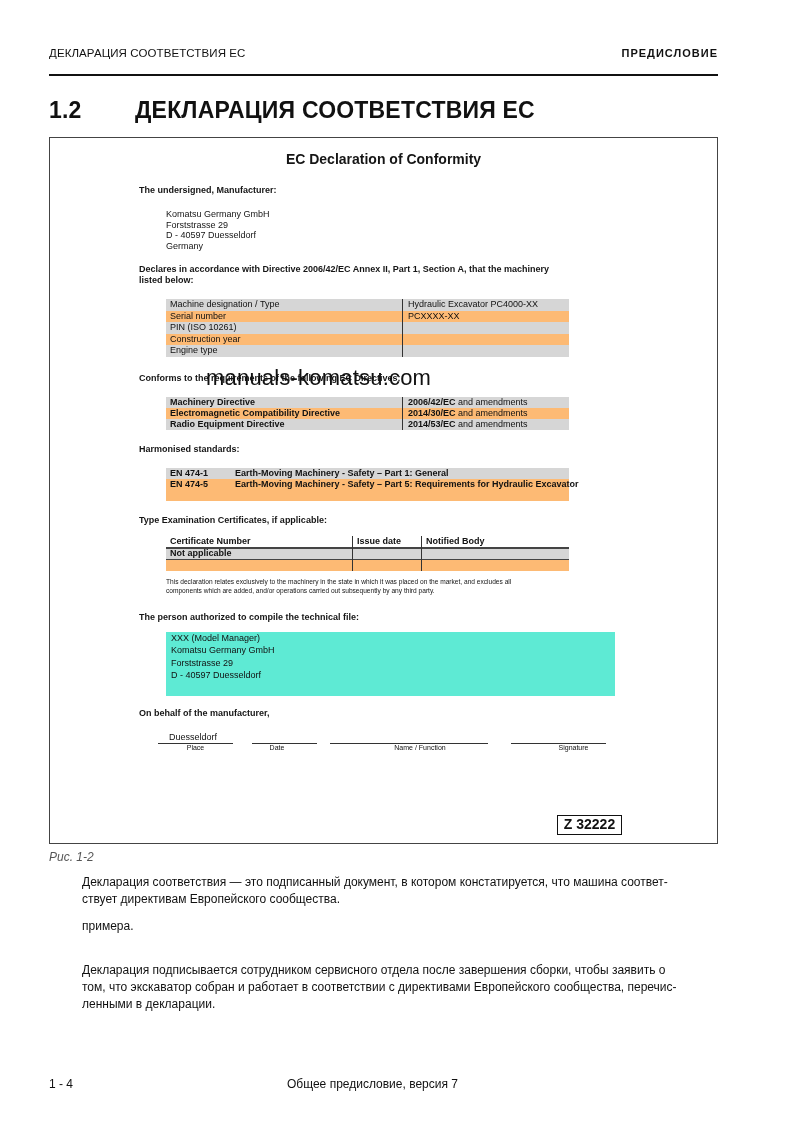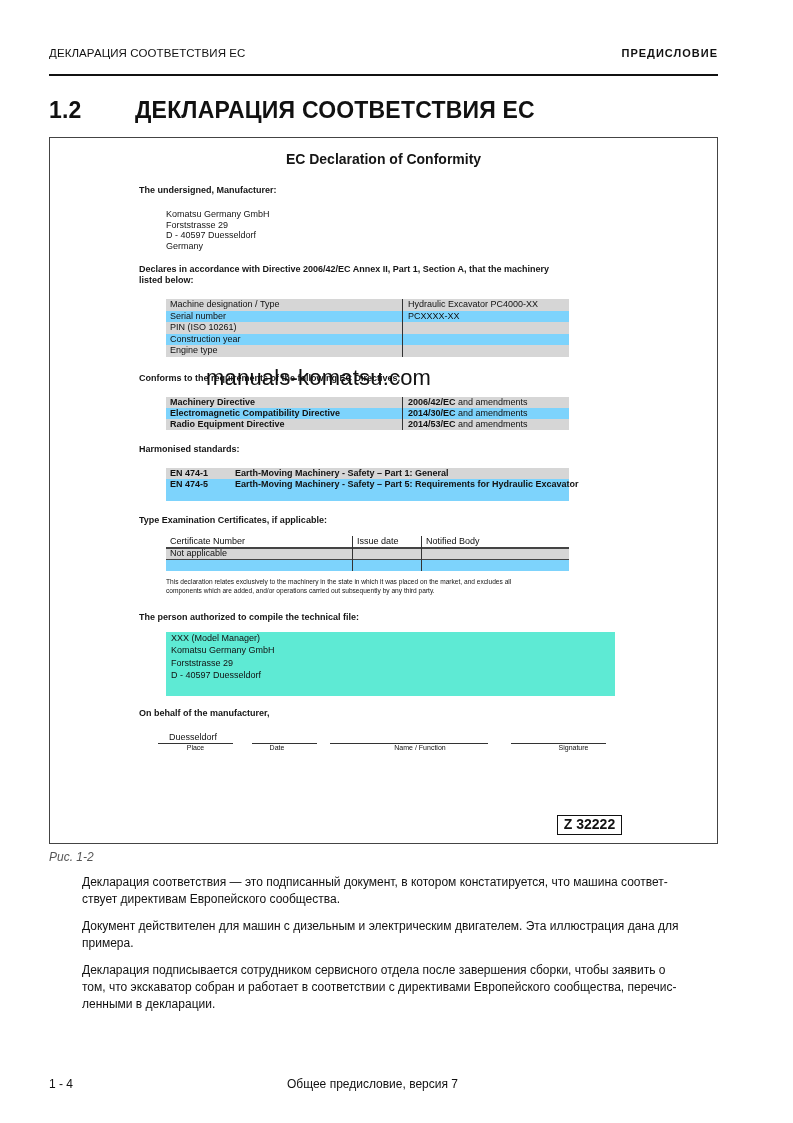--- a/index.html
+++ b/index.html
@@ -19,30 +19,30 @@
 
   .doc { position: absolute; font-family: "Liberation Sans", sans-serif; color: #151515; }
   .doc-title { top: 151px; left: 0; width: 793px; text-align: center; font-size: 14px; font-weight: bold; padding-left: 0; }
   .doc-title span { position: relative; left: 0; }
   .h { font-size: 9px; font-weight: bold; left: 139px; }
   .addr { left: 166px; font-size: 9px; line-height: 10.5px; }
 
   .tbl { position: absolute; left: 166px; width: 403px; font-size: 9px; }
   .tbl .row { position: relative; height: 11.5px; line-height: 11.5px; }
   .tbl .row.dark { background: #d6d6d6; }
-  .tbl .row.light { background: #7dd3fc; }
+  .tbl .row.light { background: #fdba74; }
   .tbl .c1 { position: absolute; left: 4px; top: 0; white-space: nowrap; }
   .tbl .c2 { position: absolute; left: 242px; top: 0; white-space: nowrap; }
   .tbl .vline { position: absolute; top: 0; bottom: 0; width: 1px; background: #333; }
 
   .std .row { height: 11px; line-height: 11px; font-weight: bold; }
   .std .row.tall { height: 22px; }
   .std .c2 { left: 69px; white-space: normal; width: 370px; }
 
-  .cert .row { height: 11.5px; }
+  .cert .row { height: 11.5px; font-weight: bold; }
   .cert .c3 { position: absolute; left: 191px; top: 0; }
   .cert .c4 { position: absolute; left: 260px; top: 0; }
   .cert .hr { position: absolute; left: 0; right: 0; height: 1.5px; background: #444; }
 
   .disclaimer { left: 166px; font-size: 6.6px; line-height: 8.5px; width: 450px; }
 
   .person-box { position: absolute; left: 166px; top: 632px; width: 449px; height: 64px; background: #5eead4; font-size: 9px; line-height: 12.3px; padding: 0 0 0 5px; }
 
   .sig-line { position: absolute; height: 1px; background: #333; top: 743px; }
   .sig-label { position: absolute; top: 744px; font-size: 7px; text-align: center; }
@@ -199,21 +199,20 @@
 
 <div class="watermark">manuals-komatsu.com</div>
 
 <div class="caption">Рис. 1-2</div>
 
 <div class="para" style="top:874px;">
   <div>Декларация соответствия — это подписанный документ, в котором констатируется, что машина соответ-</div>
   <div>ствует директивам Европейского сообщества.</div>
 </div>
 <div class="para" style="top:918px;">
-  <div>Документ действителен для машин с дизельным и электрическим двигателем. Эта иллюстрация дана для</div>
   <div>примера.</div>
 </div>
 <div class="para" style="top:962px;">
   <div>Декларация подписывается сотрудником сервисного отдела после завершения сборки, чтобы заявить о</div>
   <div>том, что экскаватор собран и работает в соответствии с директивами Европейского сообщества, перечис-</div>
   <div>ленными в декларации.</div>
 </div>
 
 <div class="footer">
   <span class="pg">1  - 4</span>

